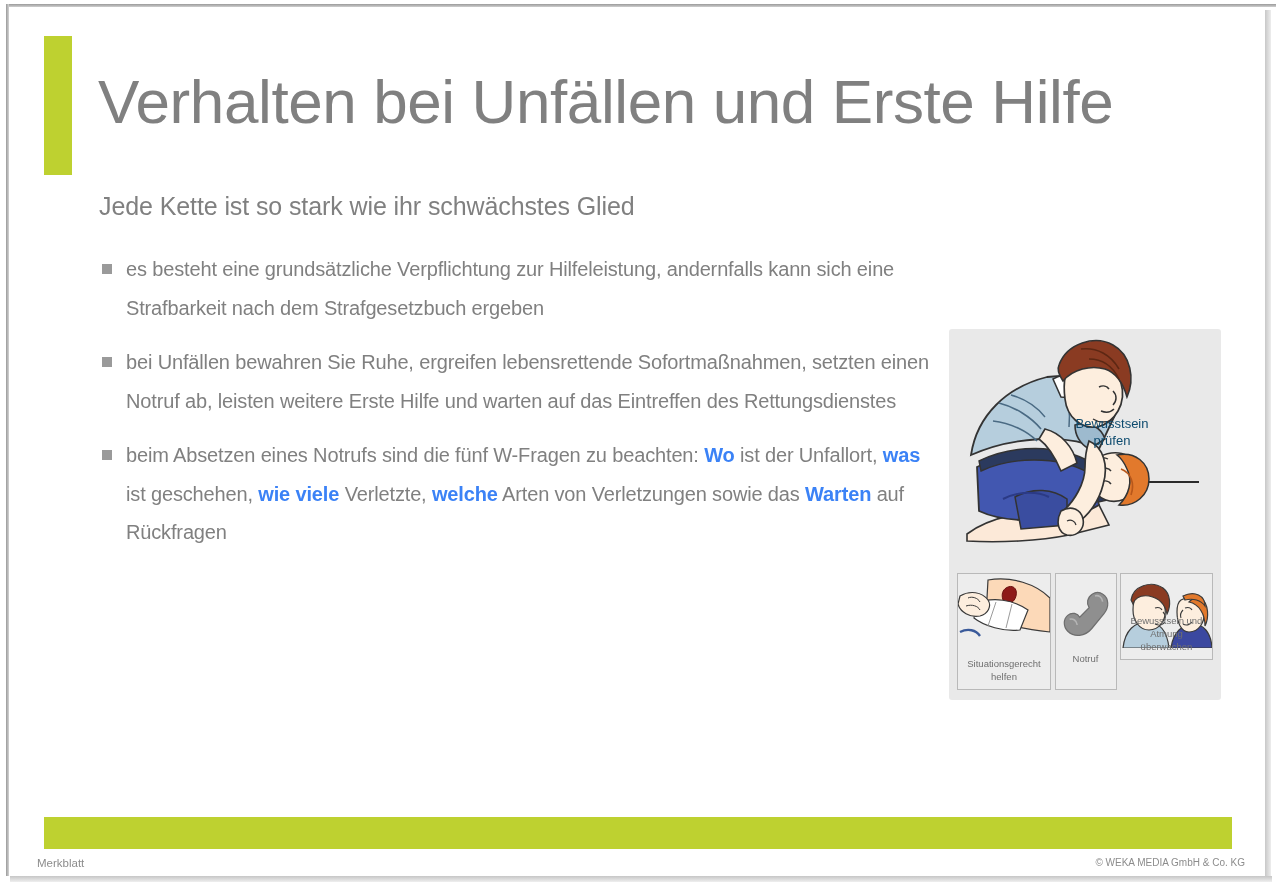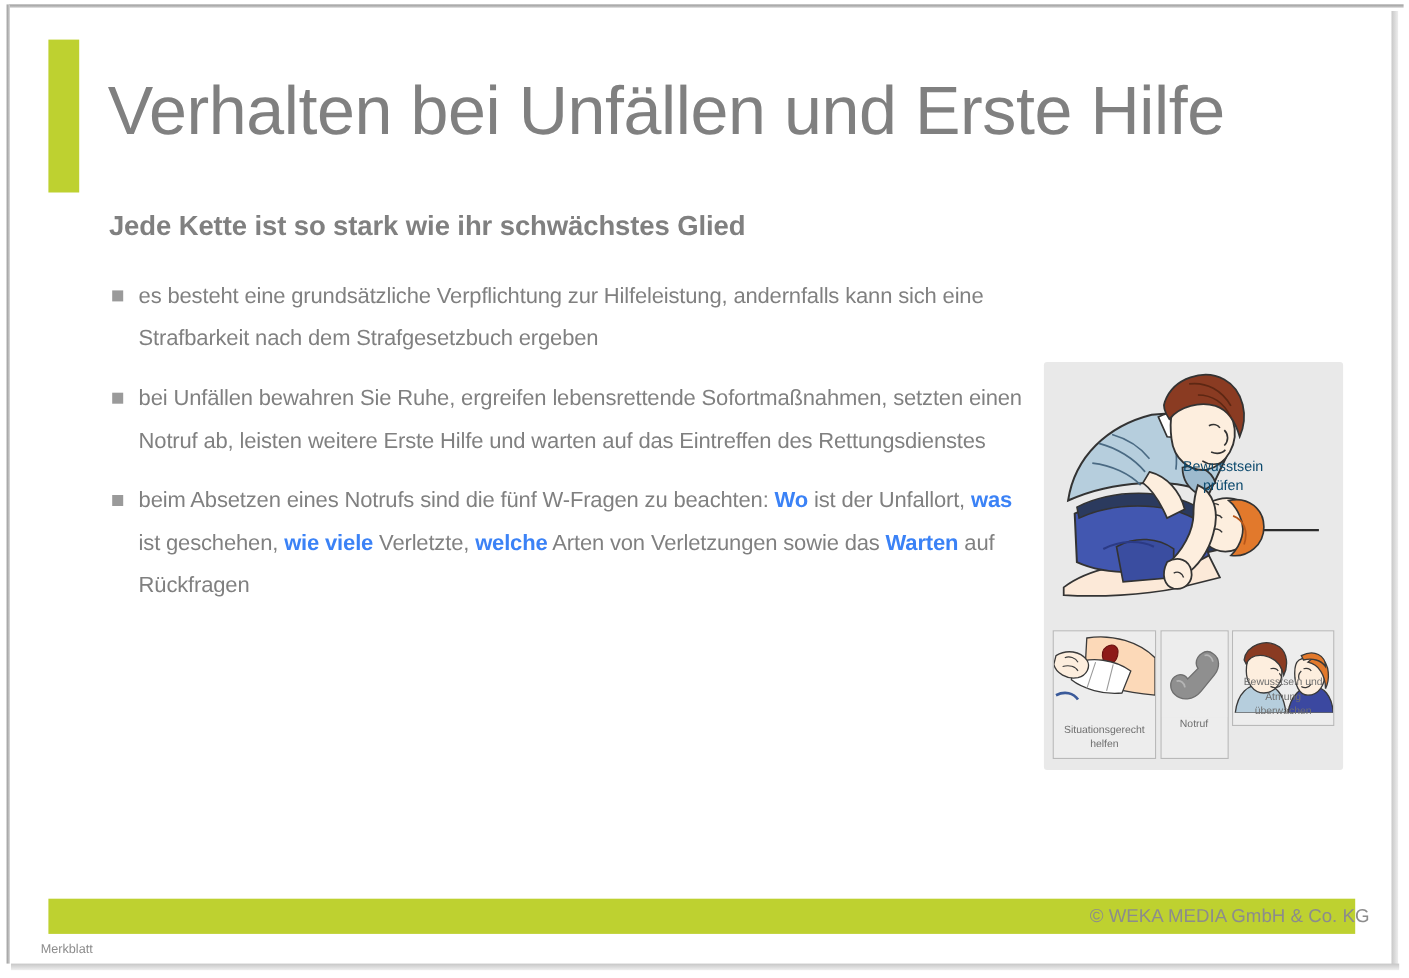--- a/index.html
+++ b/index.html
@@ -67,21 +67,21 @@
     letter-spacing: -0.4px;
     line-height: 1.05;
     white-space: nowrap;
   }
 
   
   .subtitle {
     position: absolute;
     left: 99px; top: 192px;
     font-size: 25px;
-    font-weight: bold;
+    font-weight: normal;
     color: #808080;
     letter-spacing: -0.1px;
     white-space: nowrap;
   }
 
   
   .bullets {
     position: absolute;
     left: 100px; top: 250px;
     width: 830px;
@@ -172,22 +172,22 @@
     background: #bed130;
   }
   .footer-left {
     position: absolute;
     left: 37px; top: 857px;
     font-size: 11.5px;
     color: #8c8c8c;
   }
   .footer-right {
     position: absolute;
-    right: 36px; top: 823px;
-    font-size: 17px;
+    right: 36px; top: 857px;
+    font-size: 10px;
     color: #8c8c8c;
     white-space: nowrap;
   }
 </style>
 </head>
 <body>
 
 <div id="slide">
 
   <div class="frame-inner"></div>

